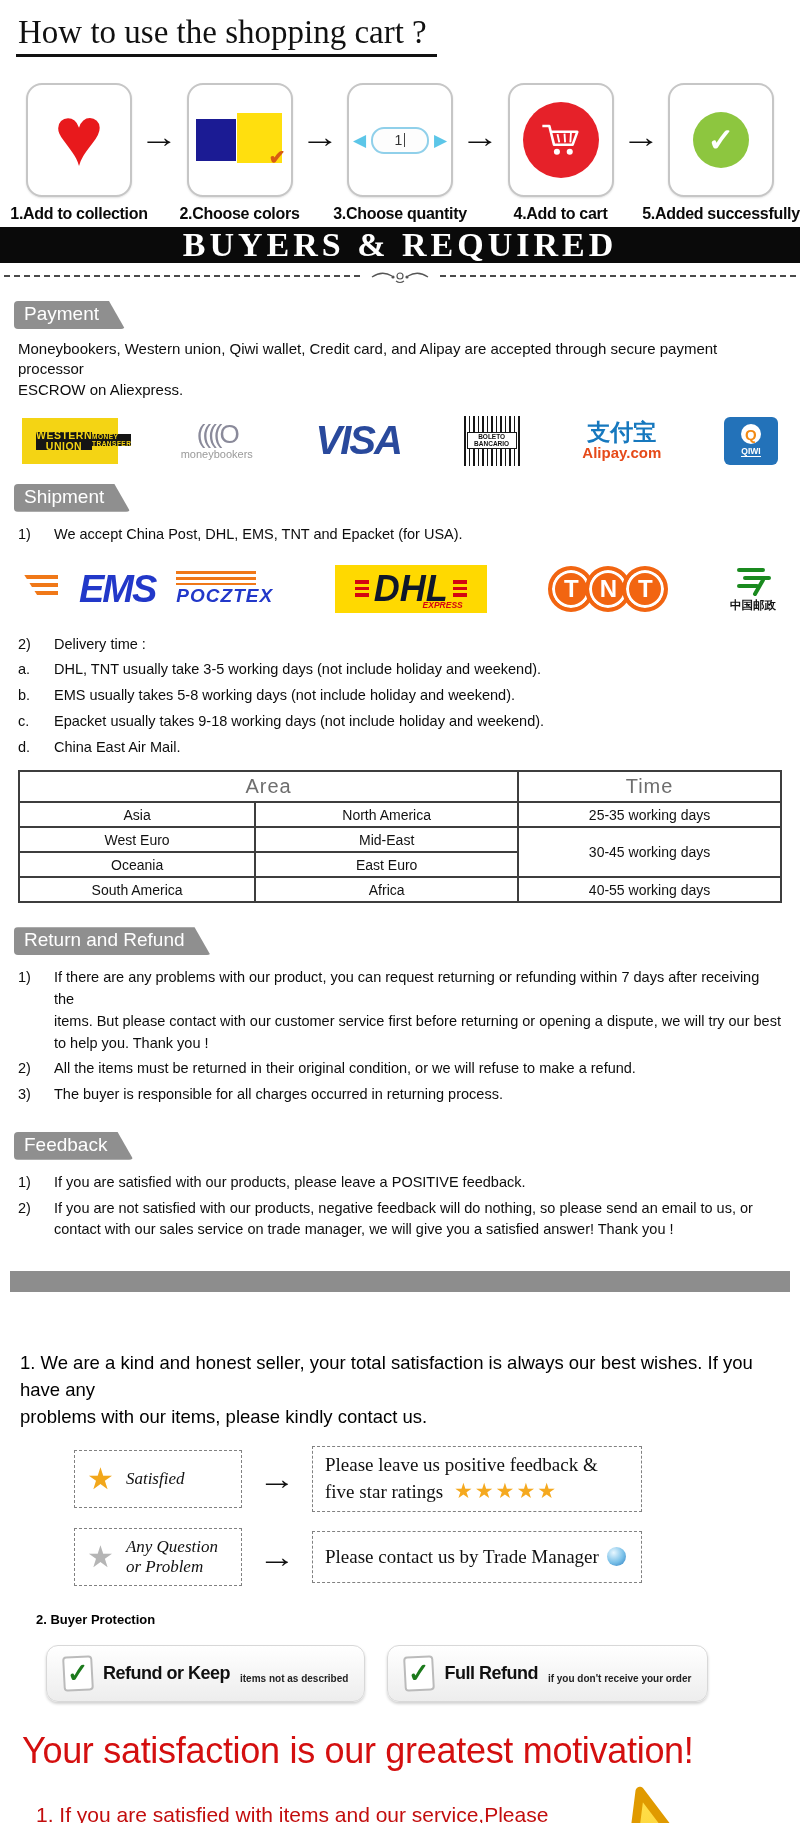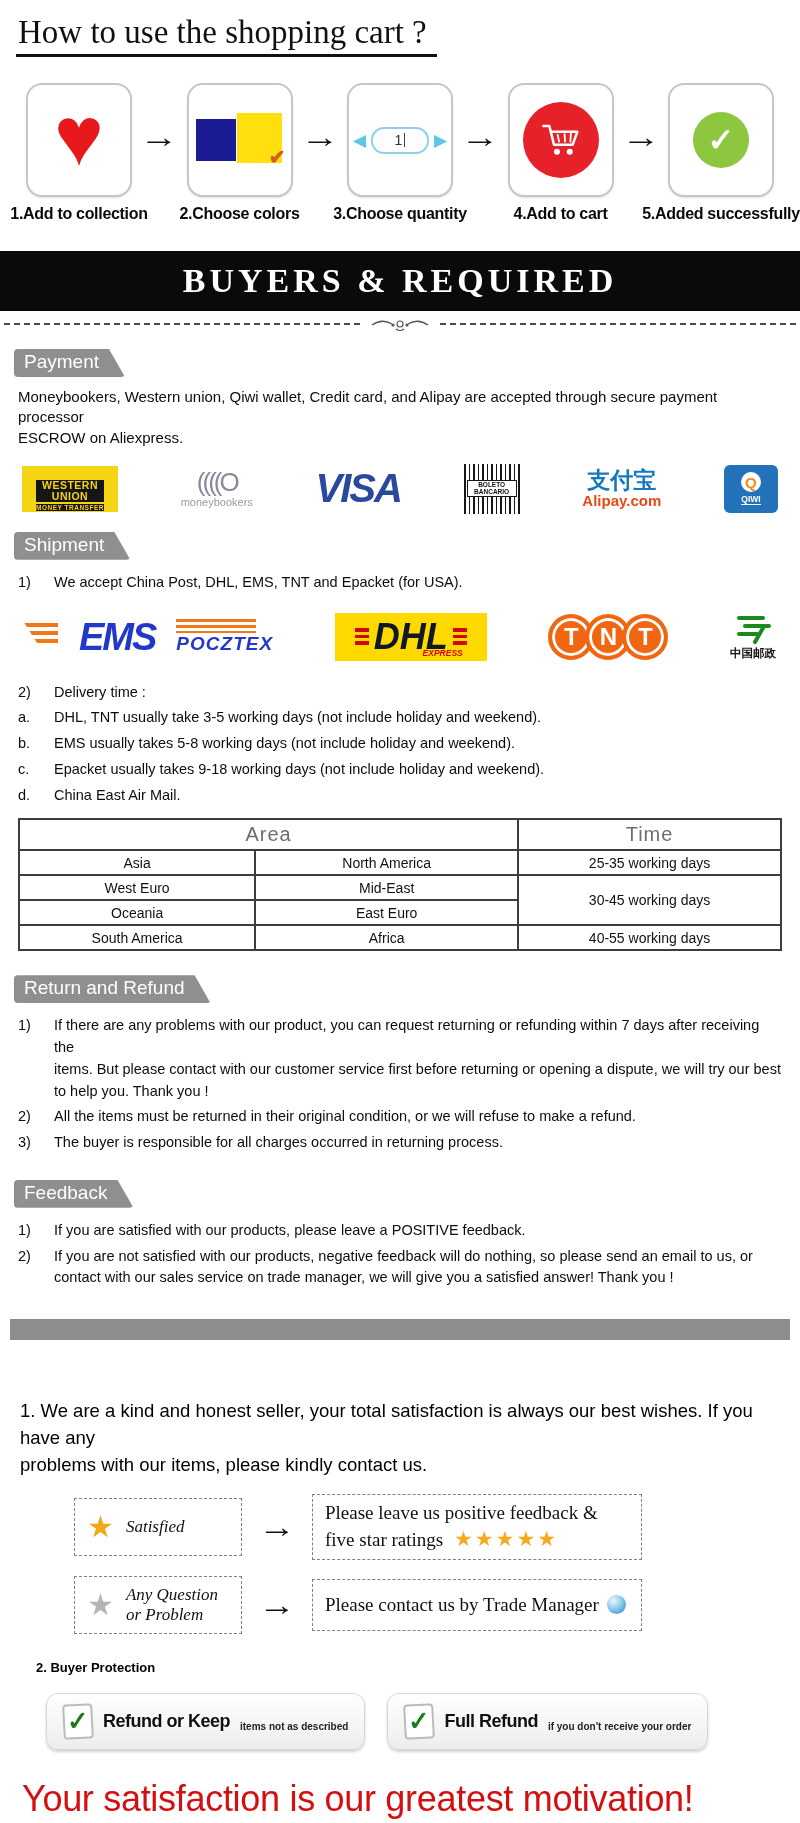--- a/index.html
+++ b/index.html
@@ -26,36 +26,36 @@
   .stepper { display:flex; align-items:center; gap:5px; }
   .tri { color:#5cc6e8; font-size:17px; }
   .qbox { width:58px; height:27px; border:2px solid #90d0ea; border-radius:13px; display:flex;
           align-items:center; justify-content:center; font-size:14px; color:#333; background:#fdfdfd; }
   .caret { display:inline-block; width:1px; height:14px; background:#444; margin-left:2px; }
   .cart-circle { width:76px; height:76px; border-radius:50%; background:#e62129; display:flex; align-items:center; justify-content:center; }
   .ok-circle { width:56px; height:56px; border-radius:50%; background:#8dc63f; display:flex; align-items:center; justify-content:center; }
   .ok-circle span { color:#fff; font-size:32px; font-weight:bold; }
 
   
-  .banner { margin-top:28px; height:60px; background:#0a0a0a; display:flex; align-items:center; justify-content:center; }
+  .banner { margin-top:4px; height:36px; background:#0a0a0a; display:flex; align-items:center; justify-content:center; }
   .banner span { color:#fff; font-family:"Liberation Serif", serif; font-weight:bold; font-size:34px; letter-spacing:4px; }
   .sep { display:flex; align-items:center; margin:4px 4px 0; height:18px; }
   .sep .dash { flex:1; border-top:2px dashed #4a4a4a; }
   .flourish { margin:0 8px; }
 
   
   .tag { display:inline-block; margin:16px 0 0 14px; background:#8f8f8f; color:#fff; font-size:19px;
          padding:2px 26px 4px 10px; border-radius:4px;
          clip-path:polygon(0 0, calc(100% - 16px) 0, 100% 100%, 0 100%); }
 
   .desc { margin:10px 18px 0; font-size:15px; color:#0d0d0d; line-height:1.35; }
 
   
   .paylogos { display:flex; align-items:center; justify-content:space-between; margin:14px 22px 0; height:54px; }
-  .wu { width:96px; height:46px; background:#f4d414; display:flex; flex-direction:column; padding:14px; }
+  .wu { width:96px; height:46px; background:#f4d414; display:flex; flex-direction:row; padding:14px; }
   .wu-top { flex:1; background:#151515; color:#f4d414; font-weight:bold; font-size:10.5px; line-height:1.05;
             display:flex; flex-direction:column; align-items:center; justify-content:center; letter-spacing:.5px; }
   .wu-bot { height:12px; background:#151515; color:#f4d414; font-weight:bold; font-size:6.5px;
             display:flex; align-items:center; justify-content:center; margin-top:2px; letter-spacing:.5px; }
   .mb { display:flex; flex-direction:column; align-items:center; color:#8a8a9a; }
   .mb-sym { font-size:26px; letter-spacing:-3px; line-height:1; }
   .mb-lab { font-size:11px; color:#9a9a9a; margin-top:1px; }
   .visa { font-size:40px; font-weight:bold; font-style:italic; color:#29499c; letter-spacing:-2px; }
   .boleto { position:relative; width:56px; height:50px; }
   .bol-bars { position:absolute; inset:0; background:repeating-linear-gradient(90deg,#161616 0 2px,#fff 2px 5px,#161616 5px 6px,#fff 6px 9px); }

